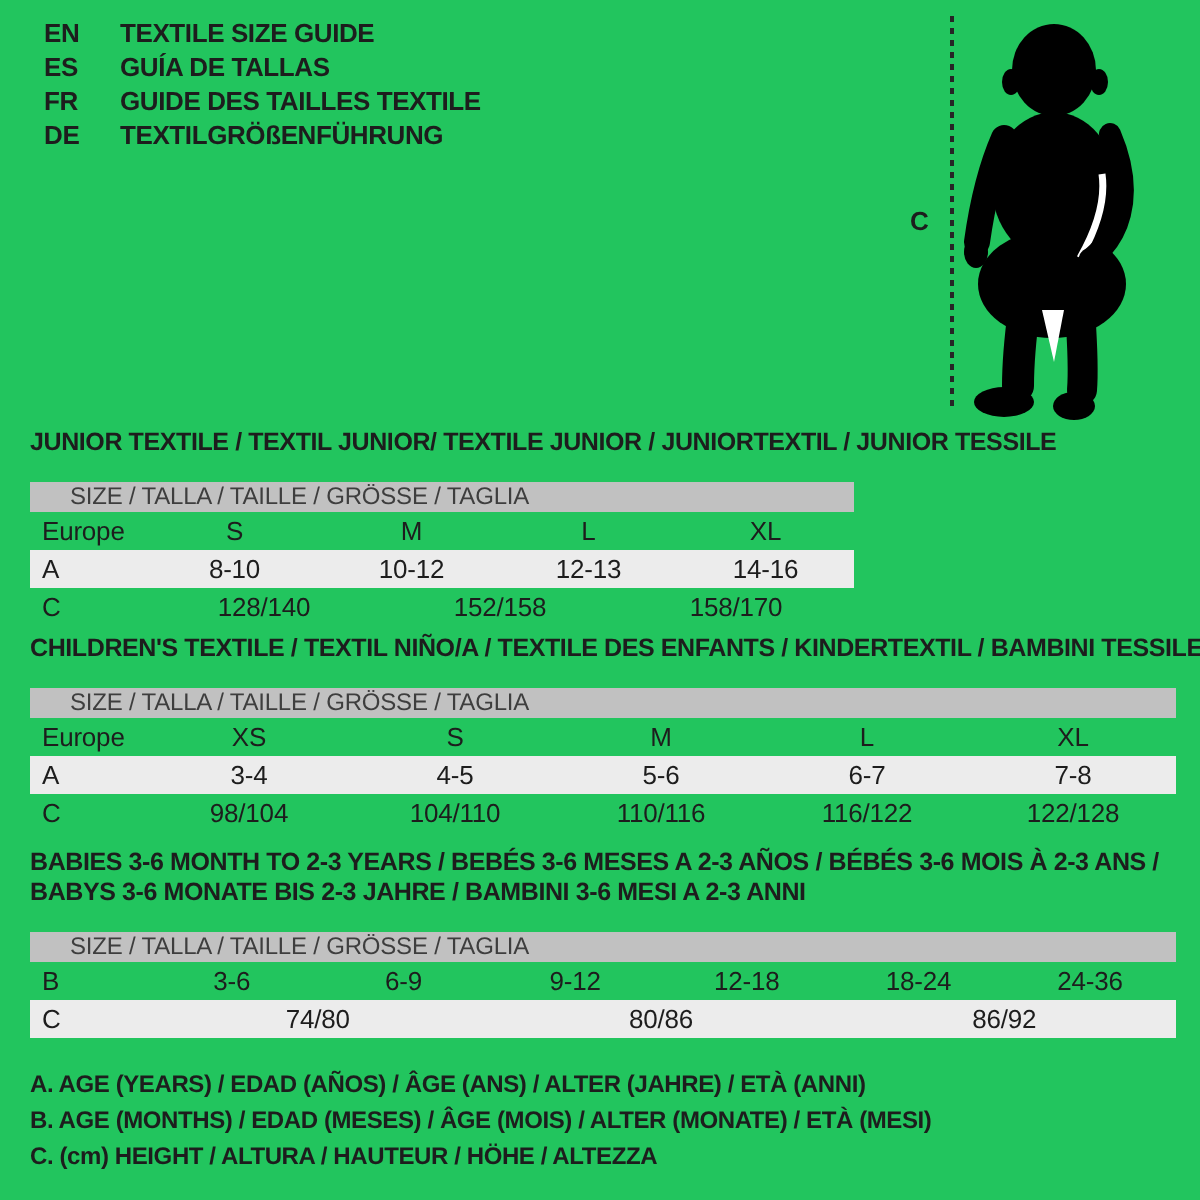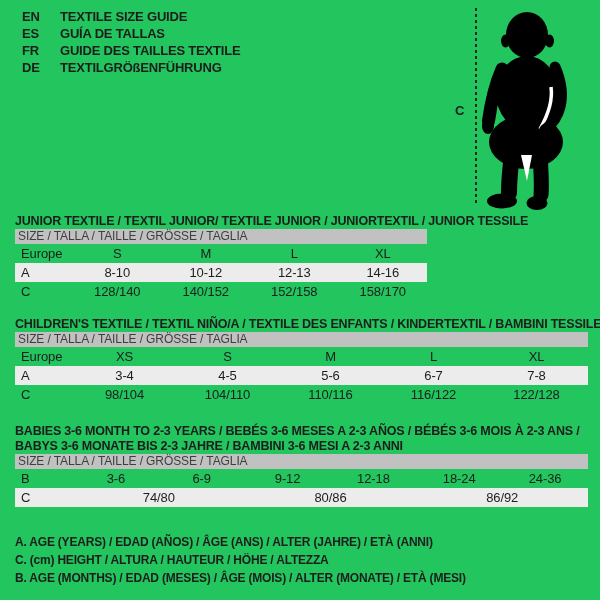--- a/index.html
+++ b/index.html
@@ -14,22 +14,22 @@
   .measure-line{position:absolute;left:475px;top:8px;width:2px;height:197px;
     background:repeating-linear-gradient(to bottom,#262626 0 3px,transparent 3px 6px);}
   .measure-label{position:absolute;left:455px;top:103px;font-weight:700;font-size:13px;}
   .baby{position:absolute;left:480px;top:5px;width:120px;height:205px;}
   
   .tbl{position:absolute;left:15px;}
   .tbl.junior{top:214px;width:412px;}
   .tbl.children{top:317px;width:573px;}
   .tbl.babies{top:424px;width:573px;}
   .tbl-title-line{font-weight:700;font-size:12.5px;line-height:15px;letter-spacing:-0.2px;white-space:nowrap;}
-  .size-bar{height:15px;line-height:15px;background:var(--bar,#c1c1c1);
-    color:#3e3e3e;font-size:12px;padding-left:3px;letter-spacing:-0.1px;}
+  .size-bar{margin-top:12px;height:15px;line-height:15px;background:var(--bar,#c1c1c1);
+    color:#3e3e3e;font-size:12px;padding-left:20px;letter-spacing:-0.1px;}
   .trow{display:flex;height:19px;line-height:17px;font-size:13px;letter-spacing:-0.1px;align-items:center;}
   .trow.shaded{background:var(--stripe,#ececec);}
   .trow .lbl{width:52px;padding-left:6px;}
   .trow .val{flex:1;text-align:center;}
   
   .footnotes{position:absolute;left:15px;top:533px;font-weight:700;font-size:12px;line-height:18px;letter-spacing:-0.2px;}
 </style>
 </head>
 <body>
 
@@ -83,21 +83,20 @@
       <div class="trow shaded">
         <div class="lbl">A</div>
         <div class="val">8-10</div>
         <div class="val">10-12</div>
         <div class="val">12-13</div>
         <div class="val">14-16</div>
       </div>
       <div class="trow">
         <div class="lbl">C</div>
         <div class="val">128/140</div>
-        <div class="val">140/152</div>
         <div class="val">152/158</div>
         <div class="val">158/170</div>
       </div>
     </div>
   <div class="tbl children">
       <div class="tbl-title">
         <div class="tbl-title-line">CHILDREN'S TEXTILE / TEXTIL NIÑO/A / TEXTILE DES ENFANTS / KINDERTEXTIL / BAMBINI TESSILE</div>
       </div>
       <div class="size-bar">SIZE / TALLA / TAILLE / GRÖSSE / TAGLIA</div>
       <div class="trow">
@@ -143,17 +142,17 @@
       <div class="trow shaded">
         <div class="lbl">C</div>
         <div class="val">74/80</div>
         <div class="val">80/86</div>
         <div class="val">86/92</div>
       </div>
     </div>
 
   <div class="footnotes">
     <div class="footnote">A. AGE (YEARS) / EDAD (AÑOS) / ÂGE (ANS) / ALTER (JAHRE) / ETÀ (ANNI)</div>
+    <div class="footnote">B. AGE (MONTHS) / EDAD (MESES) / ÂGE (MOIS) / ALTER (MONATE) / ETÀ (MESI)</div>
     <div class="footnote">C. (cm) HEIGHT / ALTURA / HAUTEUR / HÖHE / ALTEZZA</div>
-    <div class="footnote">B. AGE (MONTHS) / EDAD (MESES) / ÂGE (MOIS) / ALTER (MONATE) / ETÀ (MESI)</div>
   </div>
 
 </div>
 
 </body></html>

